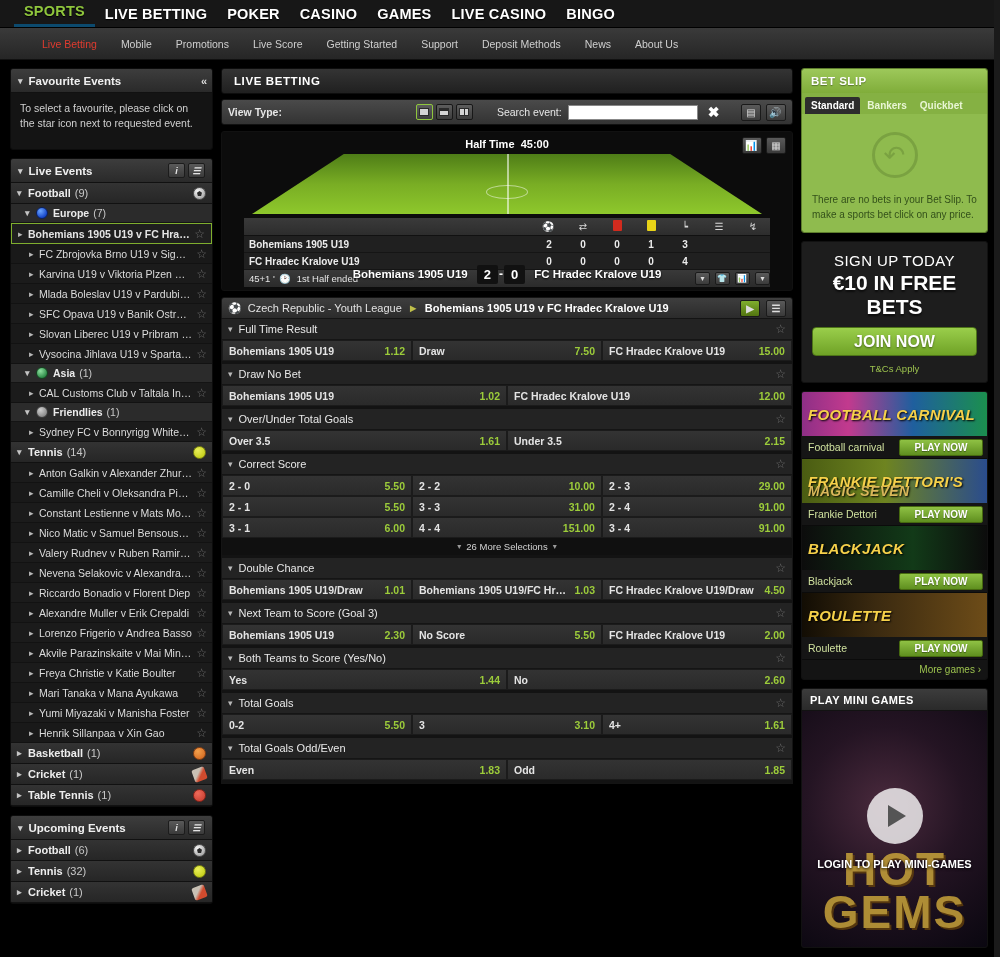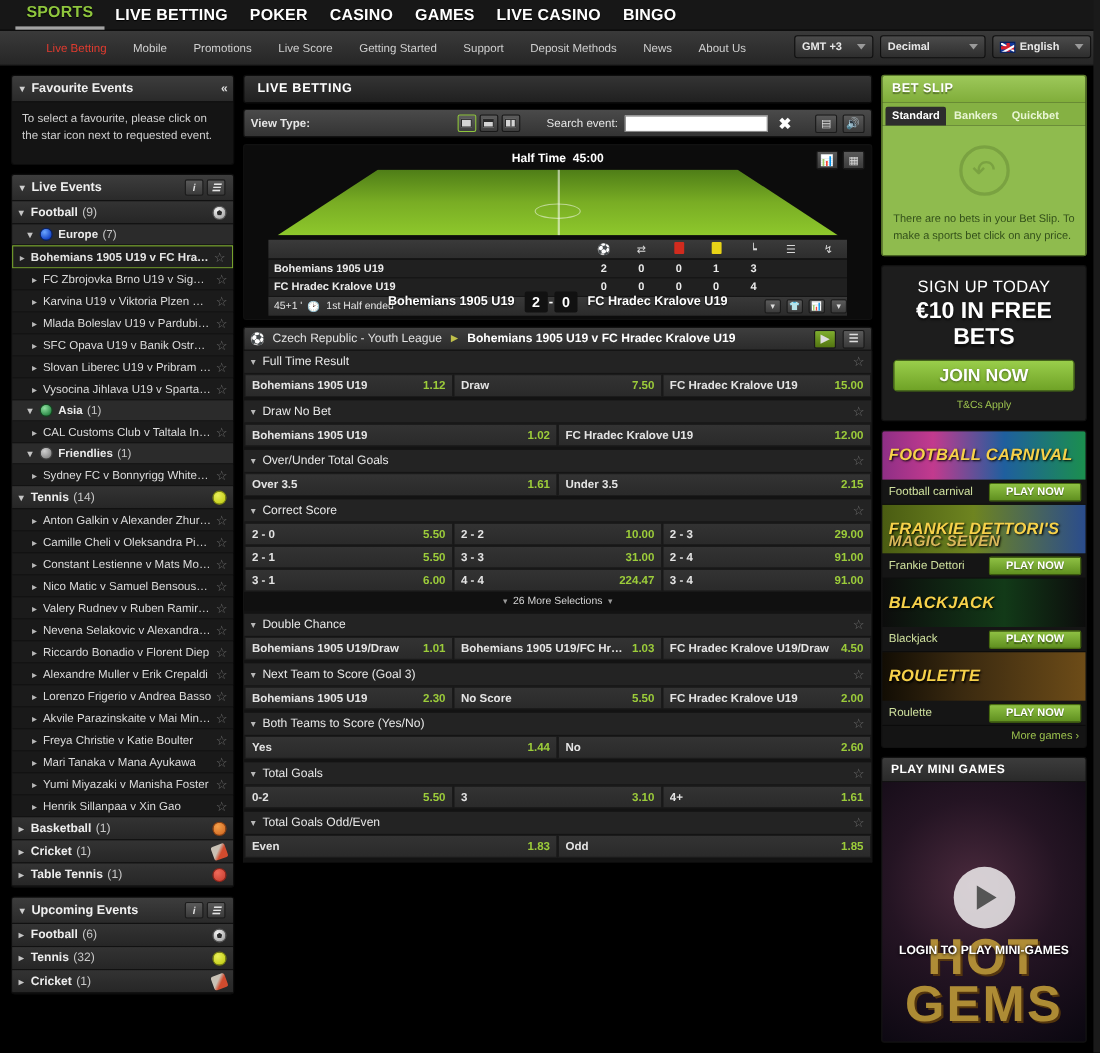--- a/index.html
+++ b/index.html
@@ -18,21 +18,21 @@
   .topnav {
     height: 28px; background: #171717;
     display: flex; align-items: flex-end; padding-left: 14px;
     border-bottom: 1px solid #000;
   }
   .topnav .item {
     font-size: 14.5px; font-weight: bold; color: #ffffff;
     padding: 0 10px 5px 10px; letter-spacing: .2px; cursor: pointer;
     text-shadow: 0 1px 1px #000;
   }
-  .topnav .item.active { color: #8fc63d; border-bottom: 3px solid #a3a3a3; }
+  .topnav .item.active { color: #8fc63d; border-bottom: 3px solid #0c4a6e; }
 
   .subnav {
     height: 32px; background: #2c2c2c;
     background: linear-gradient(#3a3a3a, #262626);
     display: flex; align-items: center; padding-left: 30px;
     border-bottom: 1px solid #111;
     position: relative;
   }
   .subnav .sitem {
     font-size: 10.5px; color: #cfcfcf; padding: 0 12px; cursor: pointer;
@@ -396,37 +396,20 @@
         <div class="sitem active">Live Betting</div>
         <div class="sitem">Mobile</div>
         <div class="sitem">Promotions</div>
         <div class="sitem">Live Score</div>
         <div class="sitem">Getting Started</div>
         <div class="sitem">Support</div>
         <div class="sitem">Deposit Methods</div>
         <div class="sitem">News</div>
         <div class="sitem">About Us</div>
       </div>
-    <div class="right">
-      <div class="selbox">
-        <span class="lbl">GMT +3</span>
-        <span class="caret"></span>
-      </div>
-      <div class="selbox" style="min-width:96px">
-        <span class="lbl">Decimal</span>
-        <span class="caret"></span>
-      </div>
-      <div class="selbox" style="min-width:90px">
-        <span class="flag-uk">
-            <i></i>
-          </span>
-        <span class="lbl">English</span>
-        <span class="caret"></span>
-      </div>
-    </div>
   </div>
 
   <div class="wrap">
 
     <div class="leftcol">
 
       <div class="panel">
         <div class="phead">
           <span class="chev">▾</span>
           <span>Favourite Events</span>
@@ -845,21 +828,21 @@
               <div class="sel c3">
                 <span class="nm">2 - 4</span>
                 <span class="od">91.00</span>
               </div>
               <div class="sel c3">
                 <span class="nm">3 - 1</span>
                 <span class="od">6.00</span>
               </div>
               <div class="sel c3">
                 <span class="nm">4 - 4</span>
-                <span class="od">224.47</span>
+                <span class="od">151.00</span>
               </div>
               <div class="sel c3">
                 <span class="nm">3 - 4</span>
                 <span class="od">91.00</span>
               </div>
             </div>
             <div class="more-row">
               <span class="cv">▾</span>
               <span>26 More Selections</span>
               <span class="cv">▾</span>

